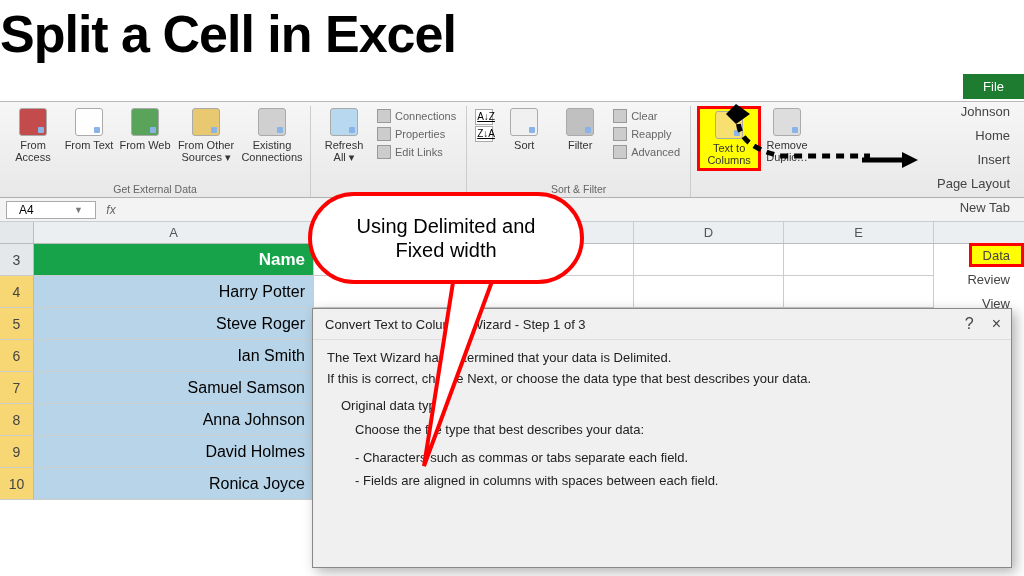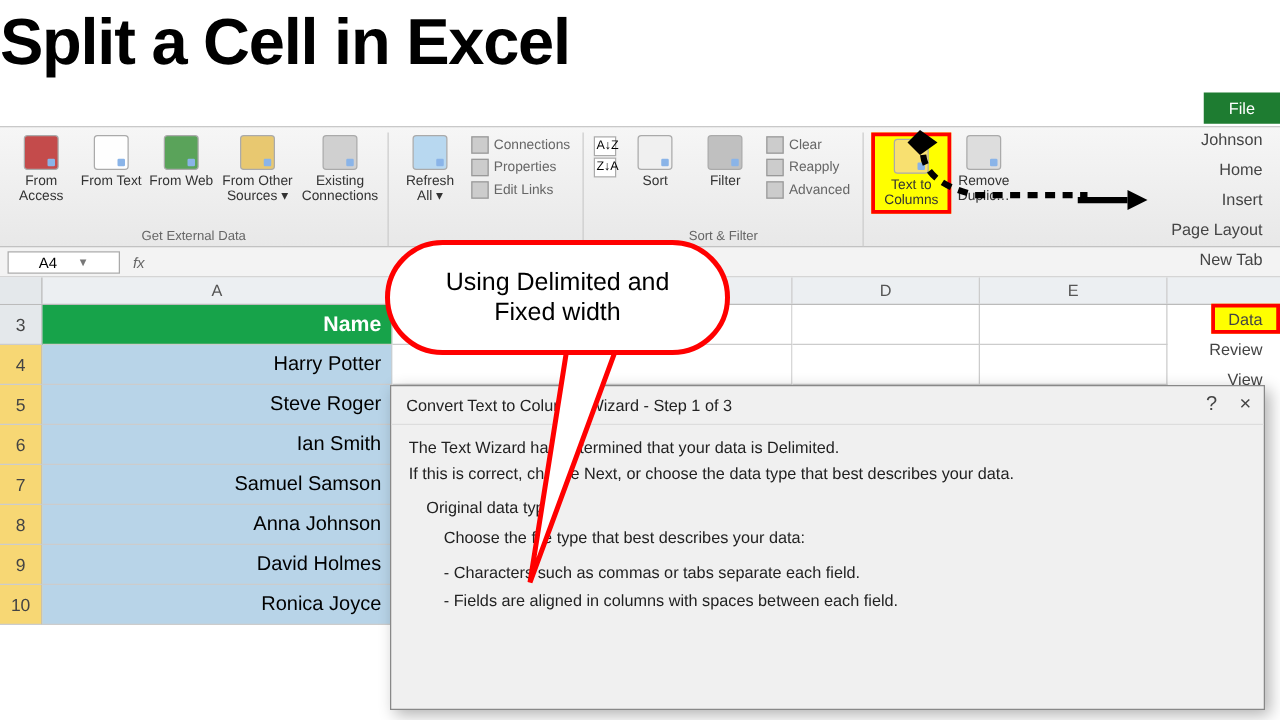--- a/index.html
+++ b/index.html
@@ -29,25 +29,25 @@
   .rb-conn .rb-ico { background:#d0d0d0; }
   .rb-refresh .rb-ico { background:#b8d8f0; }
   .rb-sort .rb-ico { background:#f0f0f0; }
   .rb-filter .rb-ico { background:#c0c0c0; }
   .rb-ttc { border:3px solid #ff0000; background:#ffff00;justify-content:center; }
   .rb-ttc .rb-ico { background:#f8e070; }
   .rb-small-list { display:flex; flex-direction:column; gap:2px; font-size:11px; color:#666; padding-top:2px;}
   .rb-small-list div { display:flex; align-items:center; gap:4px; white-space:nowrap; padding:1px 4px;}
   .rb-small-list .ic { width:14px; height:14px; background:#ccc; border:1px solid #999; display:inline-block;}
   .rb-sortaz { width:22px; font-size:10px; line-height:1; padding:2px;}
-  .rb-sortaz div{border:1px solid #aaa; margin:1px 0; padding:2px 1px; background:#fff;}
+  .rb-sortaz div{border:1px solid #aaa; margin:1px 0; padding:2px 1px; background:#fff;text-decoration:underline;}
 
   
   .namebox-row { display:flex; align-items:center; height:24px; border-bottom:1px solid #ccc; background:#f3f3f3;}
-  .namebox { width:90px; border:1px solid #aaa; background:#fff; margin:2px 6px; font-size:12px; padding:1px 24px; display:flex; justify-content:space-between; align-items:center;}
+  .namebox { width:90px; border:1px solid #aaa; background:#fff; margin:2px 6px; font-size:12px; padding:1px 12px; display:flex; justify-content:space-between; align-items:center;}
   .namebox .dd{font-size:9px;color:#777;}
   .fx-ic{width:18px; font-style:italic; color:#666; font-size:12px; text-align:center;}
 
   
   .sheet { position:relative; }
   .col-headers { display:flex; height:22px; background:#eceff2; border-bottom:1px solid #bbb;}
   .rowhead-space{width:34px;border-right:1px solid #bbb;background:#e4e8eb;}
   .colh{border-right:1px solid #ccc; text-align:center; font-size:13px; color:#555; line-height:22px;}
   .colA{width:280px;} .colB{width:170px;} .colC{width:150px;} .colD{width:150px;} .colE{width:150px;}
   .rows{}

